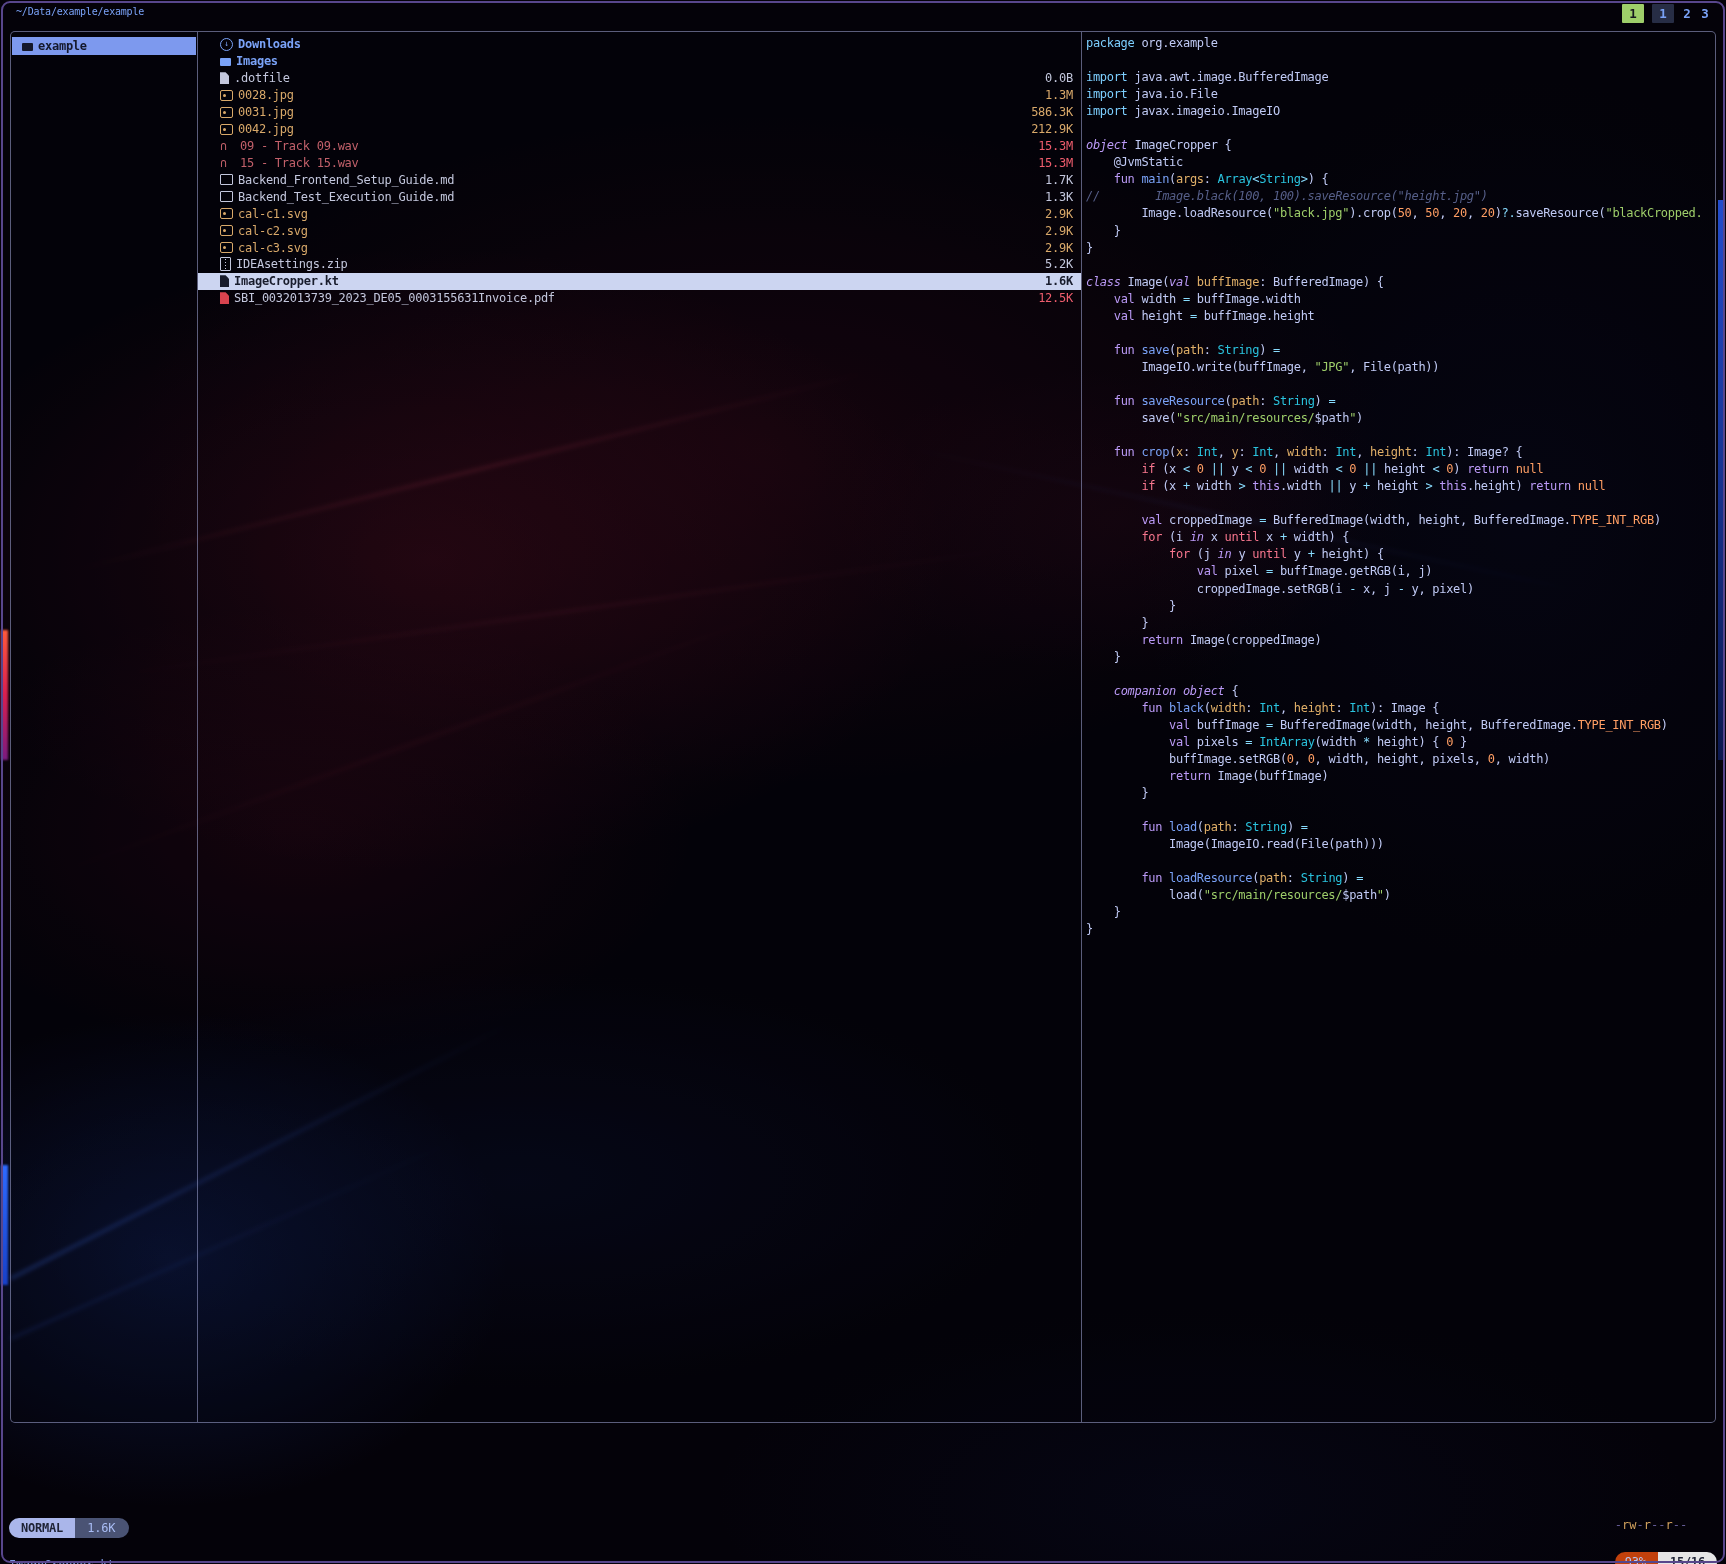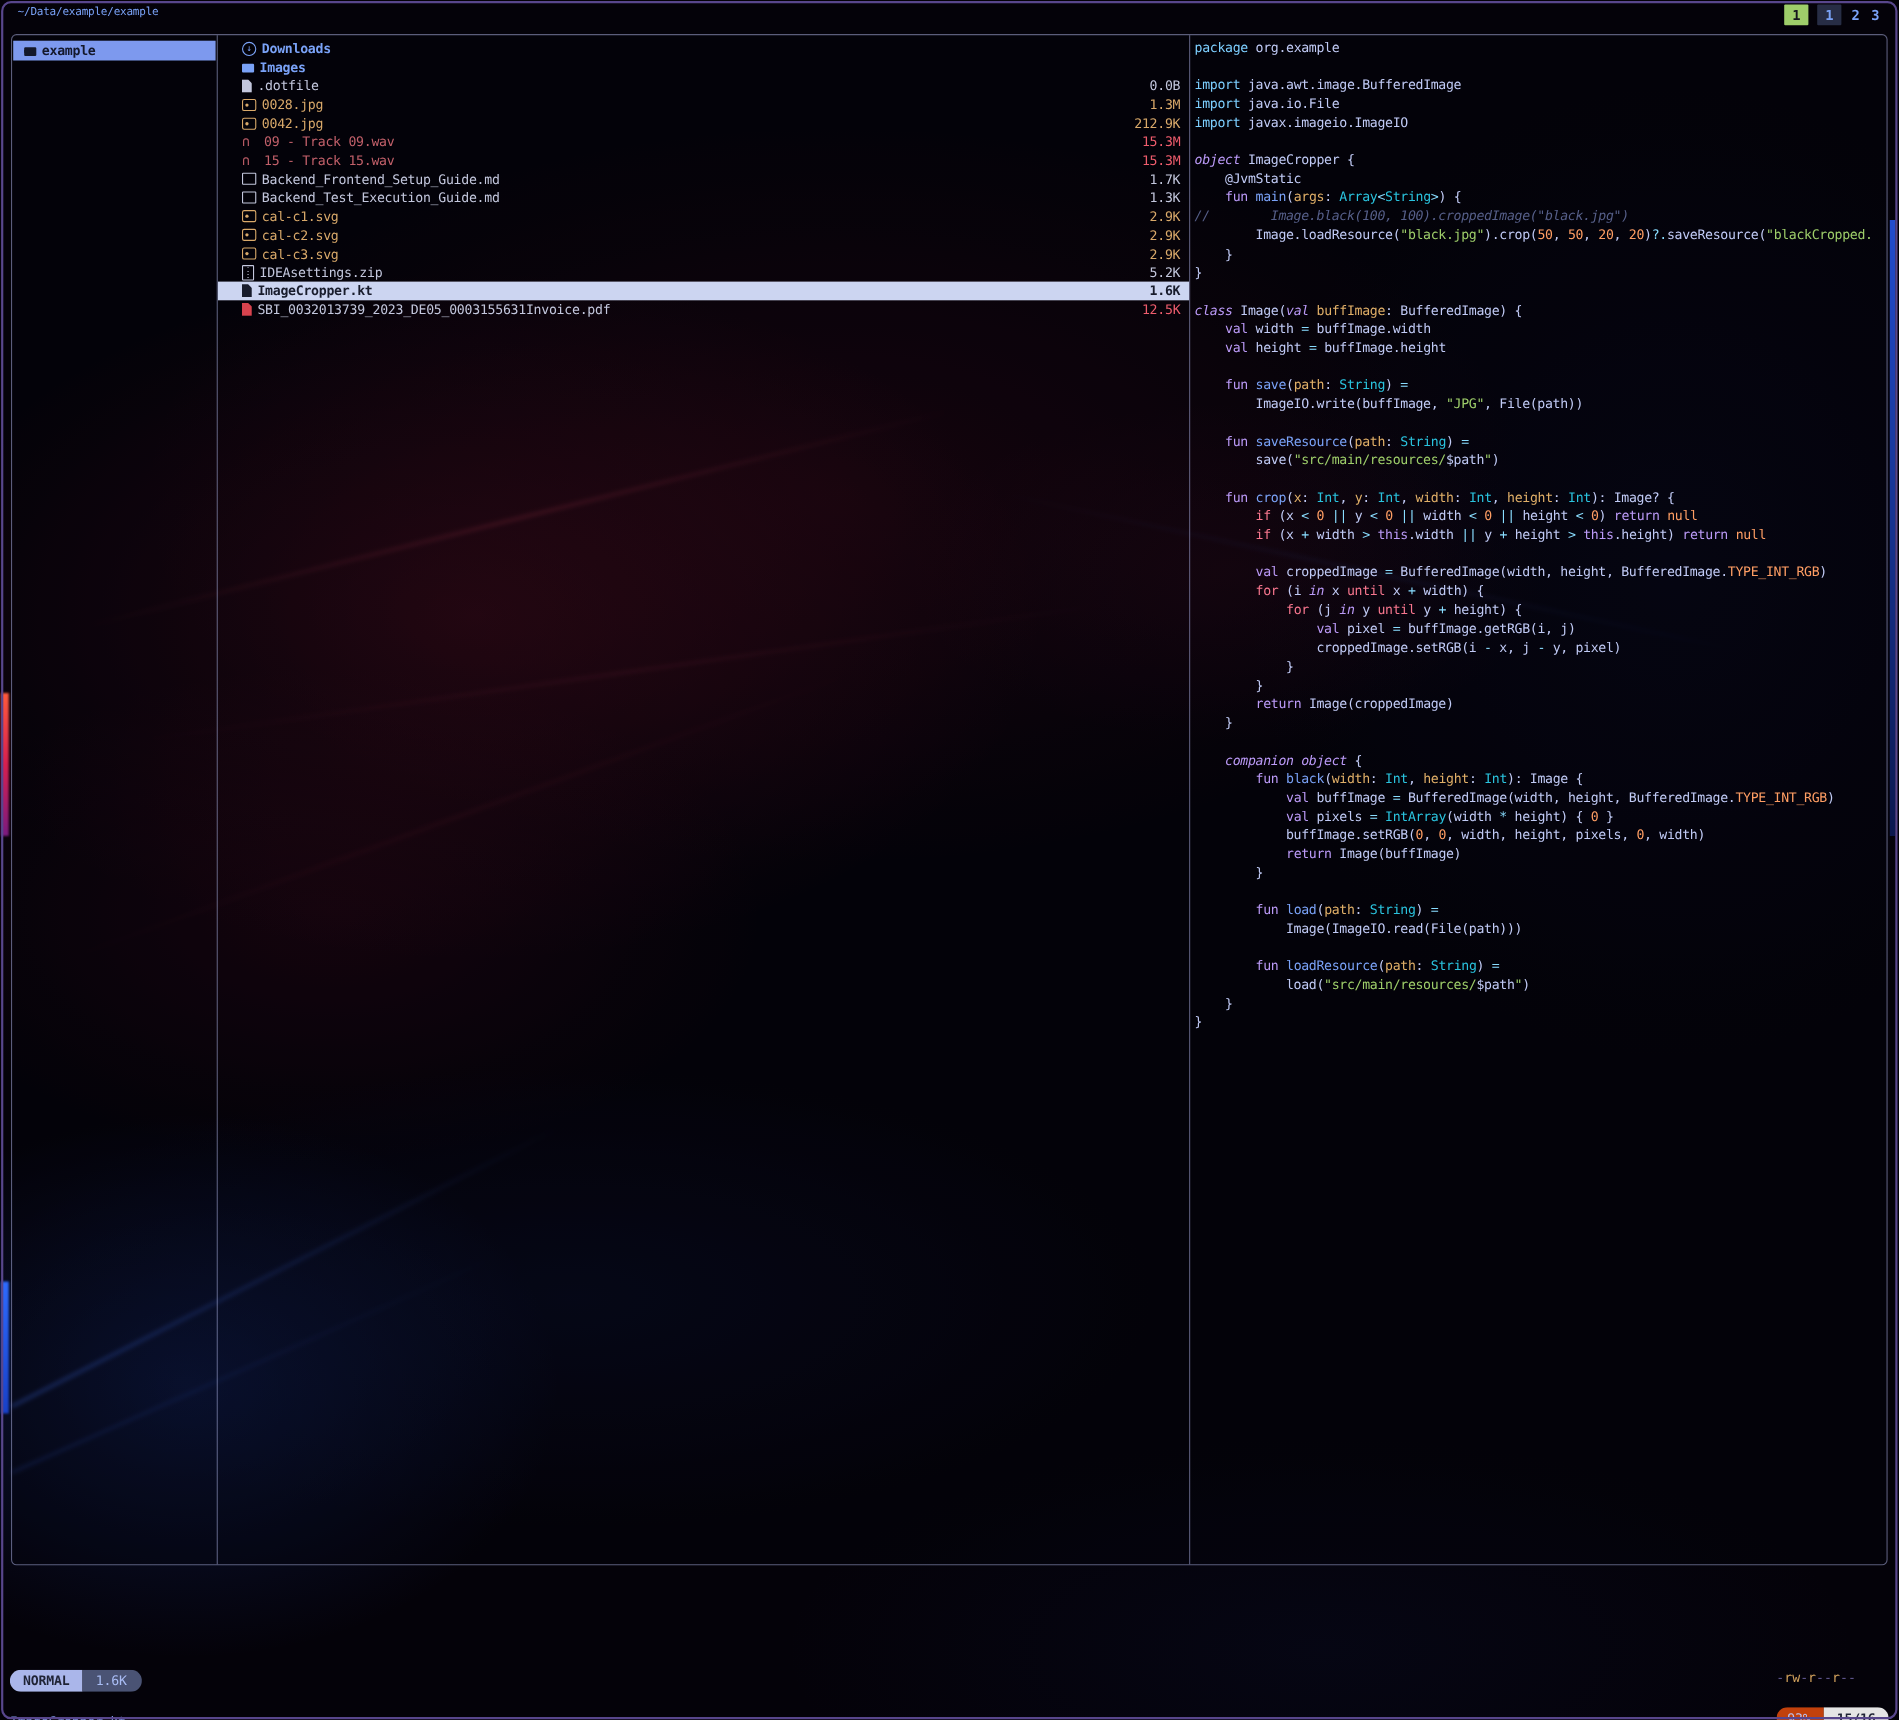--- a/index.html
+++ b/index.html
@@ -176,20 +176,25 @@
           <span class="fname cl-white">.dotfile</span>
           <span class="fsize sz-white">0.0B</span>
         </div>
         <div class="frow">
           <span class="icon icon-image ic-yellow"></span>
           <span class="fname cl-yellow">0028.jpg</span>
           <span class="fsize sz-yellow">1.3M</span>
         </div>
         <div class="frow">
           <span class="icon icon-image ic-yellow"></span>
+          <span class="fname cl-yellow">0031.jpg</span>
+          <span class="fsize sz-yellow">586.3K</span>
+        </div>
+        <div class="frow">
+          <span class="icon icon-image ic-yellow"></span>
           <span class="fname cl-yellow">0042.jpg</span>
           <span class="fsize sz-yellow">212.9K</span>
         </div>
         <div class="frow">
           <span class="icon icon-audio ic-red">∩</span>
           <span class="fname cl-red">09 - Track 09.wav</span>
           <span class="fsize sz-red">15.3M</span>
         </div>
         <div class="frow">
           <span class="icon icon-audio ic-red">∩</span>
@@ -240,21 +245,21 @@
     <div class="pane right" id="code-pane">
         <div class="codeline"><span class="tok-kw_ns">package</span><span class="tok-plain"> org.example</span></div>
         <div class="codeline">&nbsp;</div>
         <div class="codeline"><span class="tok-kw_ns">import</span><span class="tok-plain"> java.awt.image.BufferedImage</span></div>
         <div class="codeline"><span class="tok-kw_ns">import</span><span class="tok-plain"> java.io.File</span></div>
         <div class="codeline"><span class="tok-kw_ns">import</span><span class="tok-plain"> javax.imageio.ImageIO</span></div>
         <div class="codeline">&nbsp;</div>
         <div class="codeline"><span class="tok-kw_it">object</span><span class="tok-plain"> ImageCropper {</span></div>
         <div class="codeline"><span class="tok-plain">    @JvmStatic</span></div>
         <div class="codeline"><span class="tok-plain">    </span><span class="tok-kw">fun</span><span class="tok-fn"> main</span><span class="tok-plain">(</span><span class="tok-param">args</span><span class="tok-plain">: </span><span class="tok-type">Array</span><span class="tok-op">&lt;</span><span class="tok-type">String</span><span class="tok-op">&gt;</span><span class="tok-plain">) {</span></div>
-        <div class="codeline"><span class="tok-comment">//        Image.black(100, 100).croppedImage("black.jpg")</span></div>
+        <div class="codeline"><span class="tok-comment">//        Image.black(100, 100).saveResource("height.jpg")</span></div>
         <div class="codeline"><span class="tok-plain">        Image.loadResource(</span><span class="tok-str">"black.jpg"</span><span class="tok-plain">).crop(</span><span class="tok-num">50</span><span class="tok-plain">, </span><span class="tok-num">50</span><span class="tok-plain">, </span><span class="tok-num">20</span><span class="tok-plain">, </span><span class="tok-num">20</span><span class="tok-plain">)</span><span class="tok-op">?.</span><span class="tok-plain">saveResource(</span><span class="tok-str">"blackCropped.</span></div>
         <div class="codeline"><span class="tok-plain">    }</span></div>
         <div class="codeline"><span class="tok-plain">}</span></div>
         <div class="codeline">&nbsp;</div>
         <div class="codeline"><span class="tok-kw_it">class</span><span class="tok-plain"> Image(</span><span class="tok-kw_it">val</span><span class="tok-plain"> </span><span class="tok-param">buffImage</span><span class="tok-plain">: BufferedImage) {</span></div>
         <div class="codeline"><span class="tok-plain">    </span><span class="tok-kw">val</span><span class="tok-plain"> width </span><span class="tok-op">=</span><span class="tok-plain"> buffImage.width</span></div>
         <div class="codeline"><span class="tok-plain">    </span><span class="tok-kw">val</span><span class="tok-plain"> height </span><span class="tok-op">=</span><span class="tok-plain"> buffImage.height</span></div>
         <div class="codeline">&nbsp;</div>
         <div class="codeline"><span class="tok-plain">    </span><span class="tok-kw">fun</span><span class="tok-fn"> save</span><span class="tok-plain">(</span><span class="tok-param">path</span><span class="tok-plain">: </span><span class="tok-type">String</span><span class="tok-plain">) </span><span class="tok-op">=</span></div>
         <div class="codeline"><span class="tok-plain">        ImageIO.write(buffImage, </span><span class="tok-str">"JPG"</span><span class="tok-plain">, File(path))</span></div>

